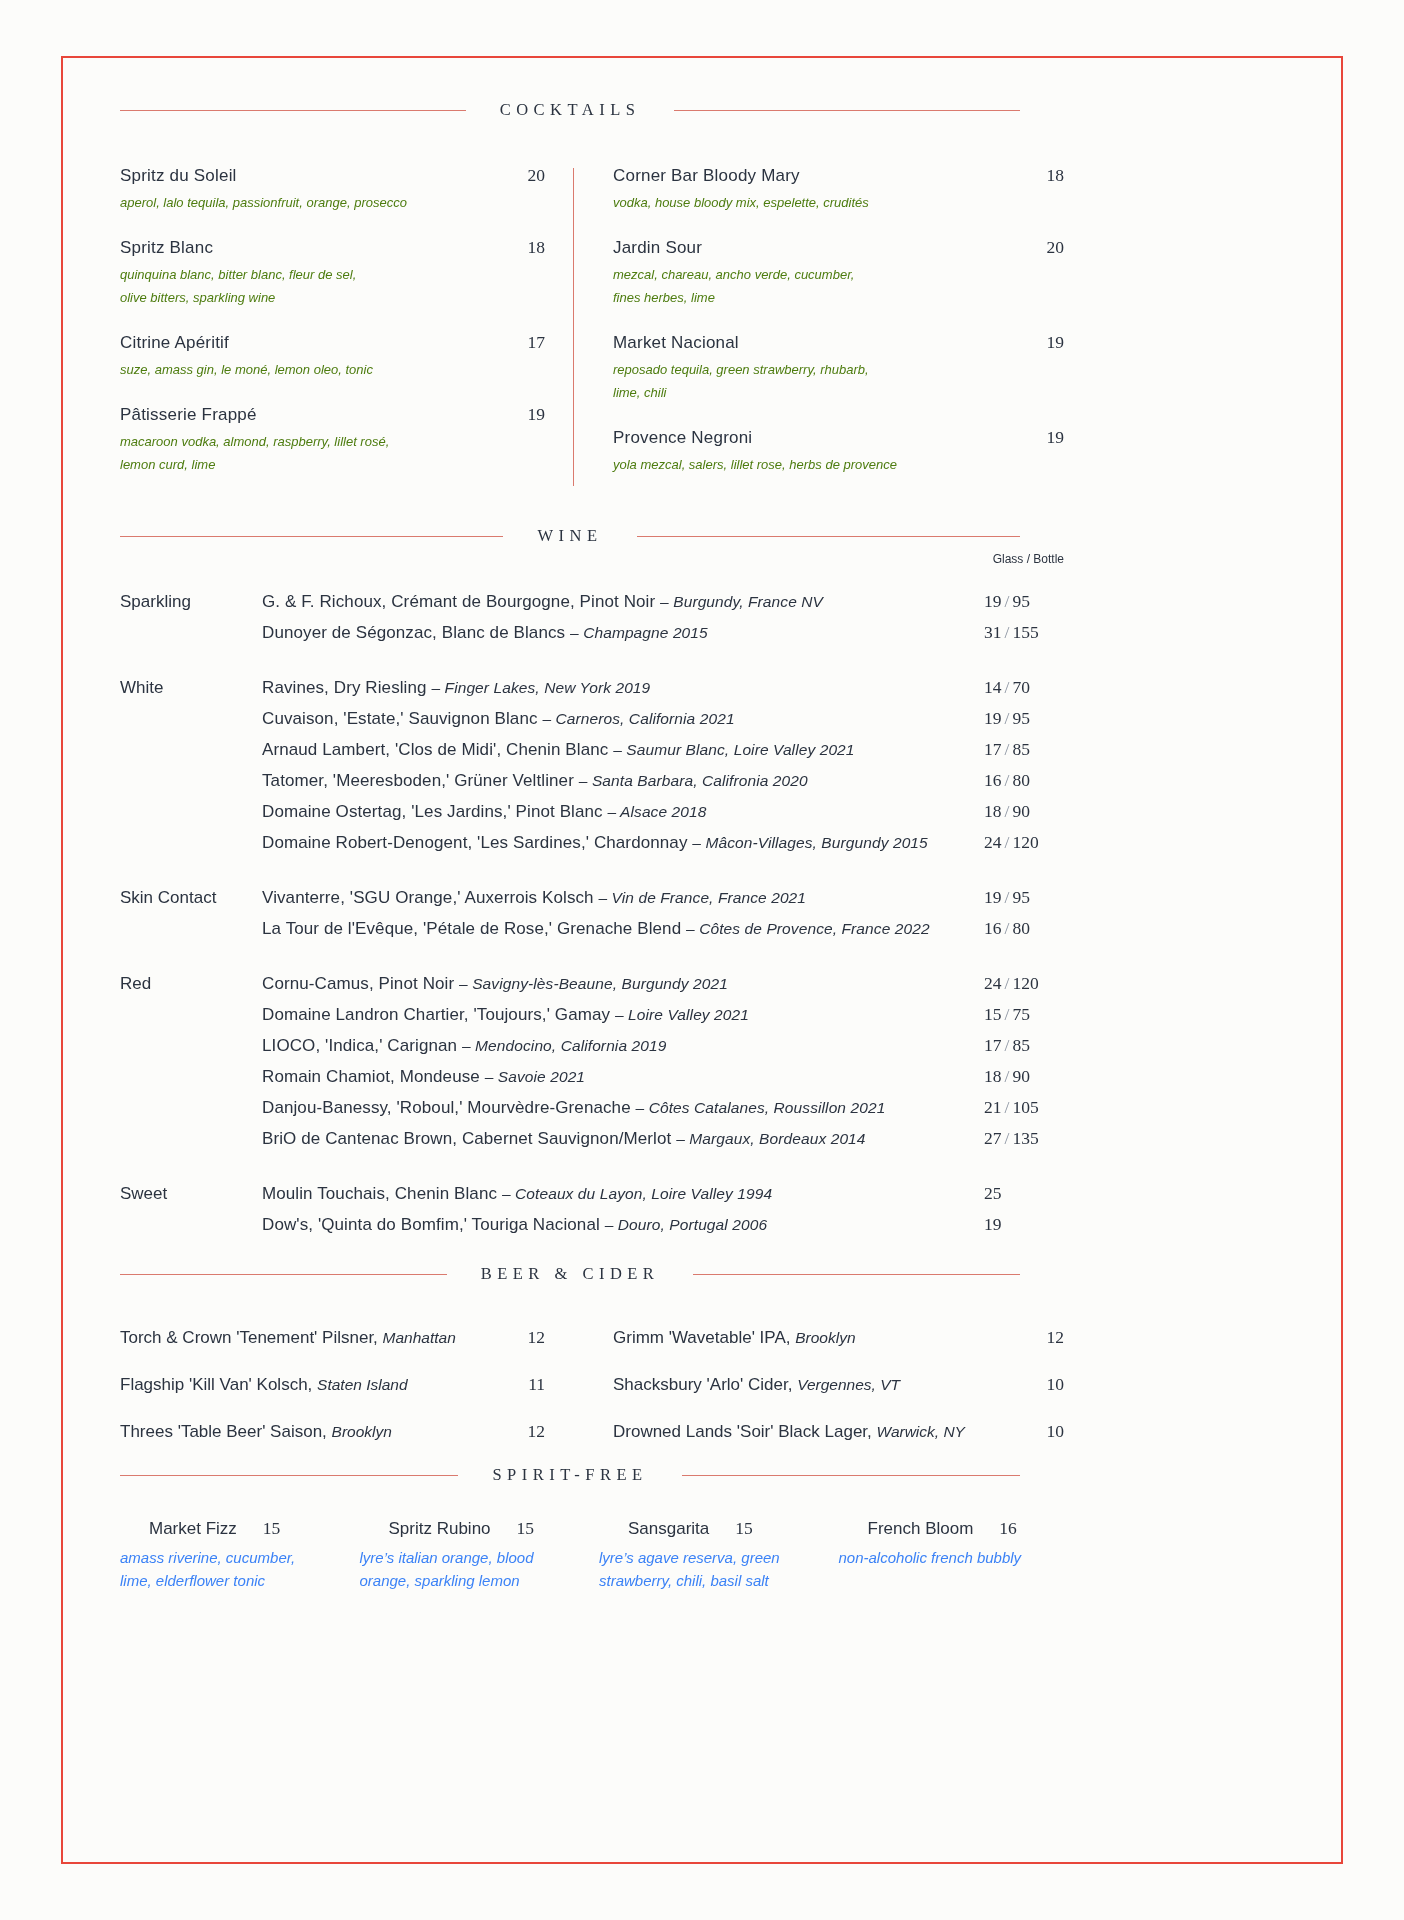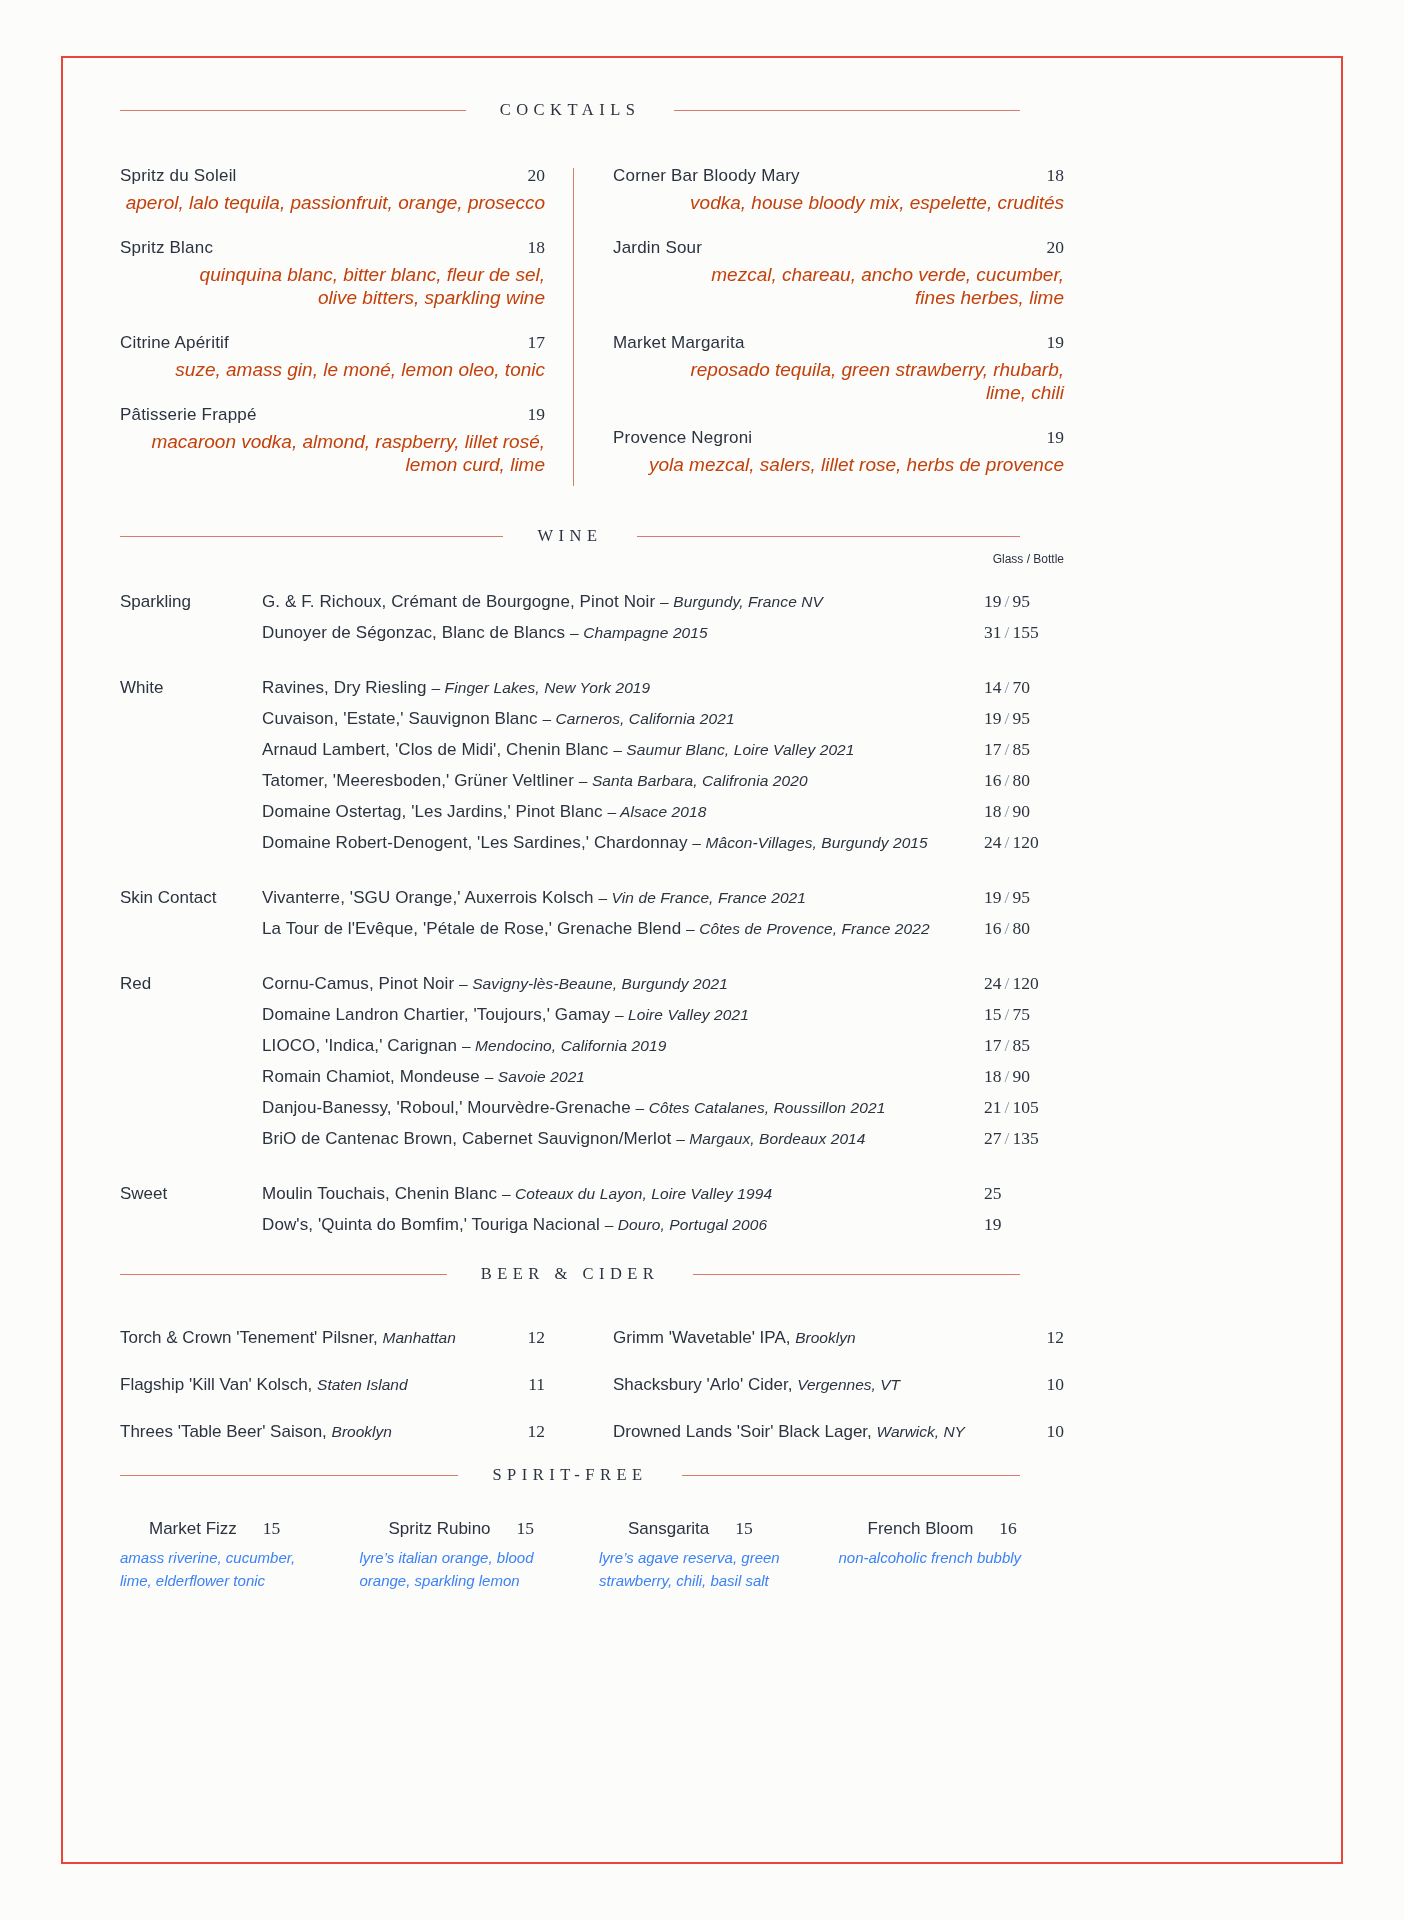--- a/index.html
+++ b/index.html
@@ -19,25 +19,25 @@
   
   .sec{display:flex;align-items:center;gap:34px;width:900px;}
   .rule{flex:1;height:1px;background:var(--rule);}
   .sec-title{font-family:"Liberation Serif", serif;font-weight:500;font-size:16.5px;letter-spacing:5.5px;margin:0;color:var(--text);white-space:nowrap;}
 
   
   .c-cols{display:flex;margin-top:42px;}
   .c-col-left{width:425px;}
   .c-divider{width:1px;background:var(--rule);margin:6px 39px 10px 28px;align-self:stretch;}
   .c-col-right{flex:1;}
-  .c-item{margin-bottom:20px;text-align:right;}
+  .c-item{margin-bottom:20px;}
   .c-head{display:flex;justify-content:space-between;align-items:baseline;line-height:26px;}
   .c-name{font-size:17px;letter-spacing:.2px;}
   .price{font-family:"Liberation Serif", serif;font-size:17.5px;}
-  .c-desc{font-style:italic;font-size:19px;line-height:23px;margin-top:2px;white-space:pre-line;color:#c2410c;}
+  .c-desc{font-style:italic;font-size:13px;line-height:23px;margin-top:2px;white-space:pre-line;color:#4d7c0f;}
 
   
   .sec-gap{margin-top:30px;}
   .price-header{text-align:right;font-size:12px;margin-top:6px;}
   .w-groups{margin-top:20px;}
   .w-group{display:flex;margin-bottom:24px;}
   .w-label{width:142px;flex-shrink:0;font-size:17px;line-height:31px;}
   .w-items{flex:1;}
   .w-row{display:flex;align-items:baseline;line-height:31px;}
   .w-name{flex:1;font-size:17px;letter-spacing:.1px;padding-right:10px;}
@@ -119,21 +119,21 @@
             <div class="c-item">
     <div class="c-head">
       <span class="c-name">Jardin Sour</span>
       <span class="price">20</span>
     </div>
     <div class="c-desc">mezcal, chareau, ancho verde, cucumber,
 fines herbes, lime</div>
   </div>
             <div class="c-item">
     <div class="c-head">
-      <span class="c-name">Market Margarita</span>
+      <span class="c-name">Market Nacional</span>
       <span class="price">19</span>
     </div>
     <div class="c-desc">reposado tequila, green strawberry, rhubarb,
 lime, chili</div>
   </div>
             <div class="c-item">
     <div class="c-head">
       <span class="c-name">Provence Negroni</span>
       <span class="price">19</span>
     </div>

